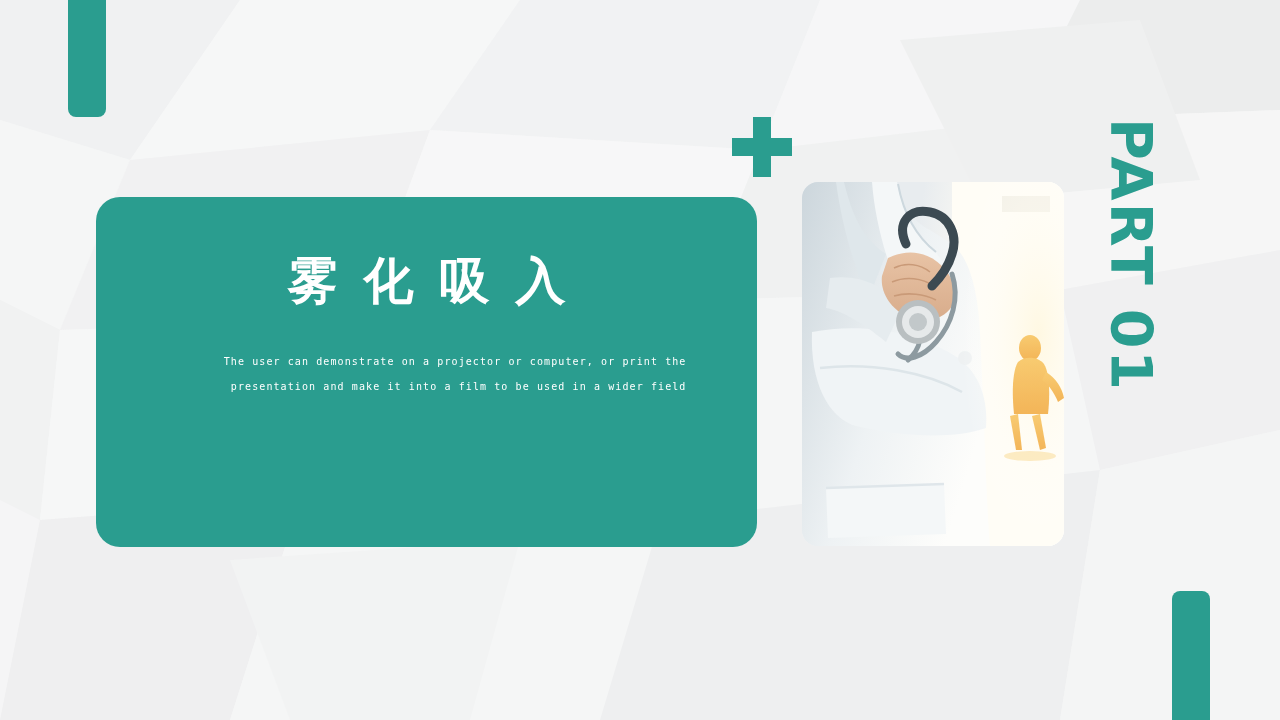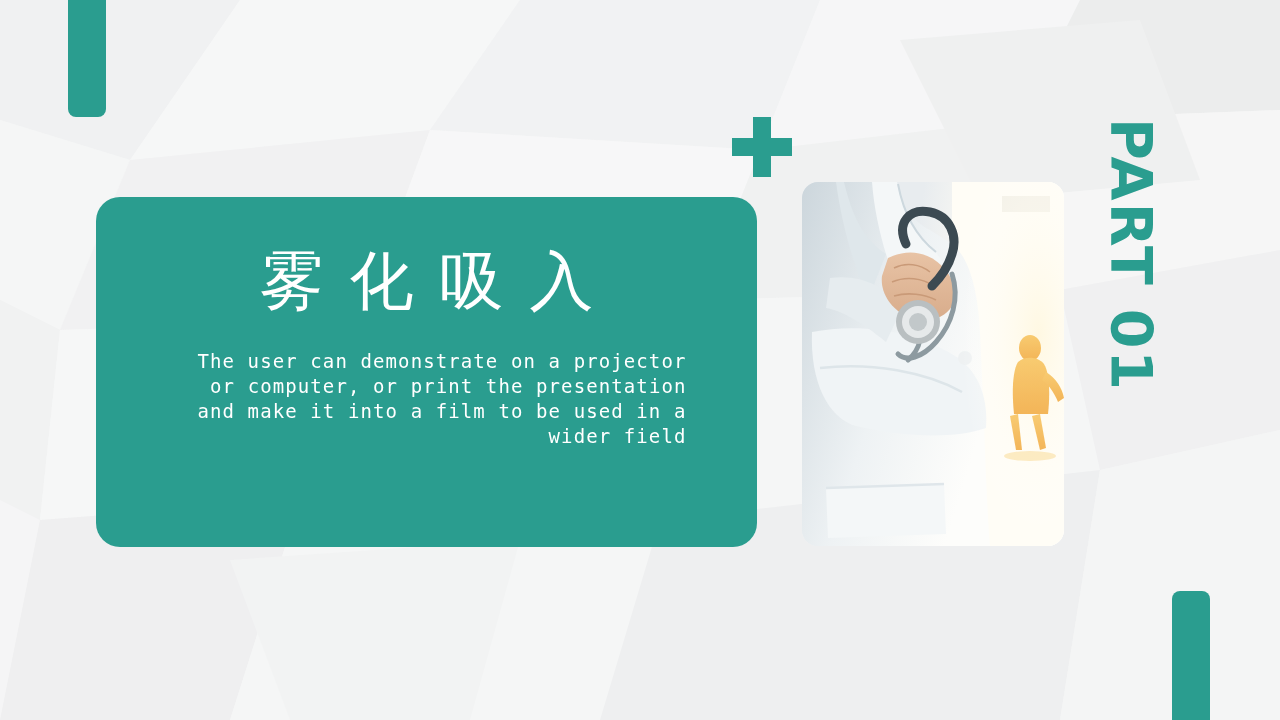--- a/index.html
+++ b/index.html
@@ -66,34 +66,34 @@
     border-radius: 24px;
     padding: 36px 28px 24px;
     display: flex;
     flex-direction: column;
     align-items: center;
   }
 
   .title-line {
     color: #ffffff;
     font-family: "DejaVu Sans", "Liberation Sans", sans-serif;
-    font-size: 64px;
-    font-weight: normal;
+    font-size: 50px;
+    font-weight: bold;
     line-height: 96px;
     letter-spacing: 26px;
     text-indent: 26px;
     white-space: nowrap;
   }
 
   #title-subtitle {
     margin-top: 20px;
     width: 520px;
     color: #ffffff;
     font-family: "DejaVu Sans Mono", "Liberation Mono", monospace;
-    font-size: 19px;
+    font-size: 10px;
     line-height: 25px;
     letter-spacing: 1.1px;
     text-align: right;
   }
 
   
   #photo-frame {
     position: absolute;
     left: 802px; top: 182px;
     width: 262px; height: 364px;

